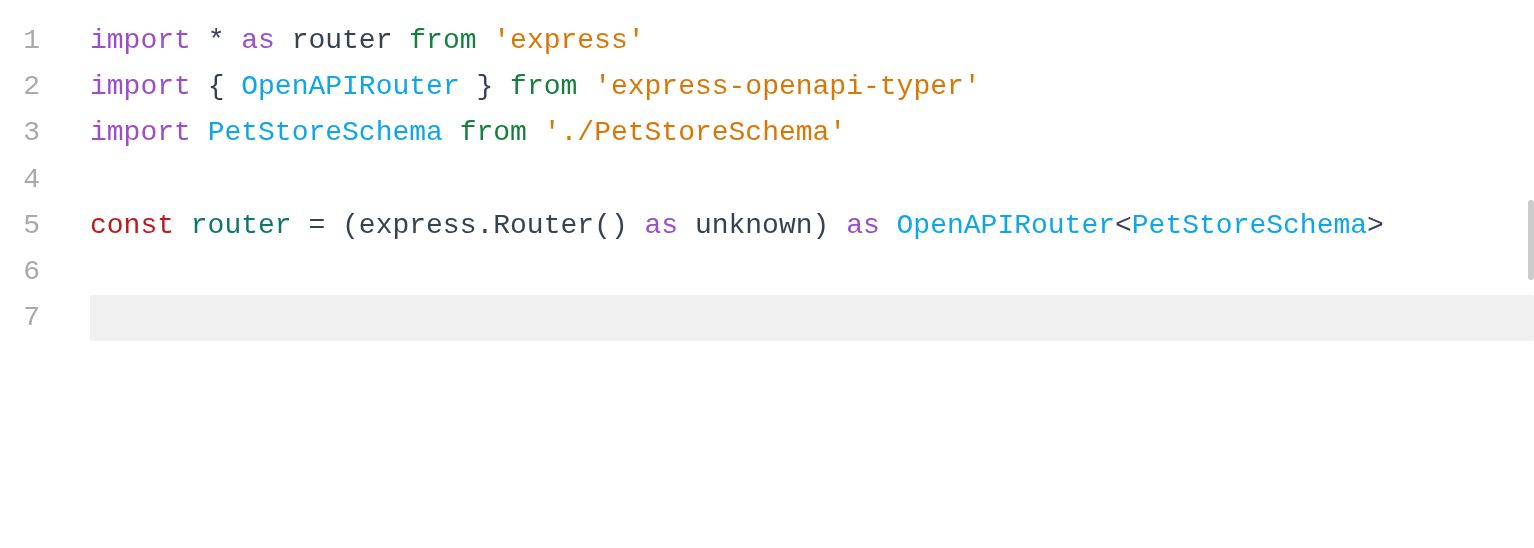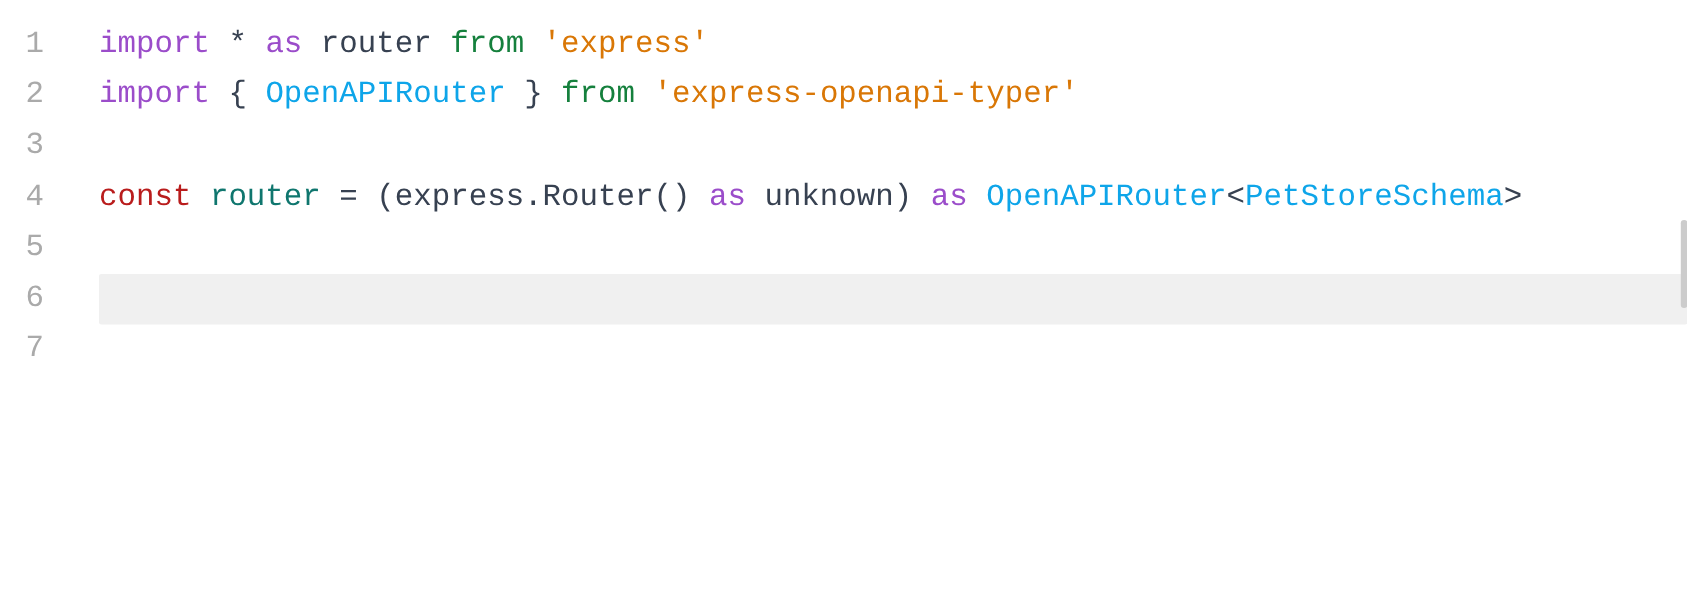--- a/index.html
+++ b/index.html
@@ -94,19 +94,20 @@
     <div class="line-number">3</div>
     <div class="line-number">4</div>
     <div class="line-number">5</div>
     <div class="line-number">6</div>
     <div class="line-number">7</div>
   </div>
   <div class="code-content">
 
   <div class="code-line"><span class="kw-import">import</span><span class="plain"> * </span><span class="kw-as">as</span><span class="plain"> router </span><span class="kw-from">from</span><span class="str"> 'express'</span></div>
       <div class="code-line"><span class="kw-import">import</span><span class="plain"> { </span><span class="identifier">OpenAPIRouter</span><span class="plain"> } </span><span class="kw-from">from</span><span class="str"> 'express-openapi-typer'</span></div>
+      <div class="code-line"><span class="kw-import">import</span><span class="plain"> </span><span class="identifier">PetStoreSchema</span><span class="plain"> </span><span class="kw-from">from</span><span class="str"> './PetStoreSchema'</span></div>
       <div class="code-line">&nbsp;</div>
       <div class="code-line"><span class="kw-const">const</span><span class="var-name"> router </span><span class="plain">= (express.Router() </span><span class="kw-as">as</span><span class="plain"> unknown) </span><span class="kw-as">as</span><span class="plain"> </span><span class="type-name">OpenAPIRouter</span><span class="plain">&lt;</span><span class="type-name">PetStoreSchema</span><span class="plain">&gt;</span></div>
       <div class="code-line">&nbsp;</div>
       <div class="code-line active-line">&nbsp;</div>
       <div class="scrollbar-indicator"></div>
     </div>
 </div>
 
 </body></html>

